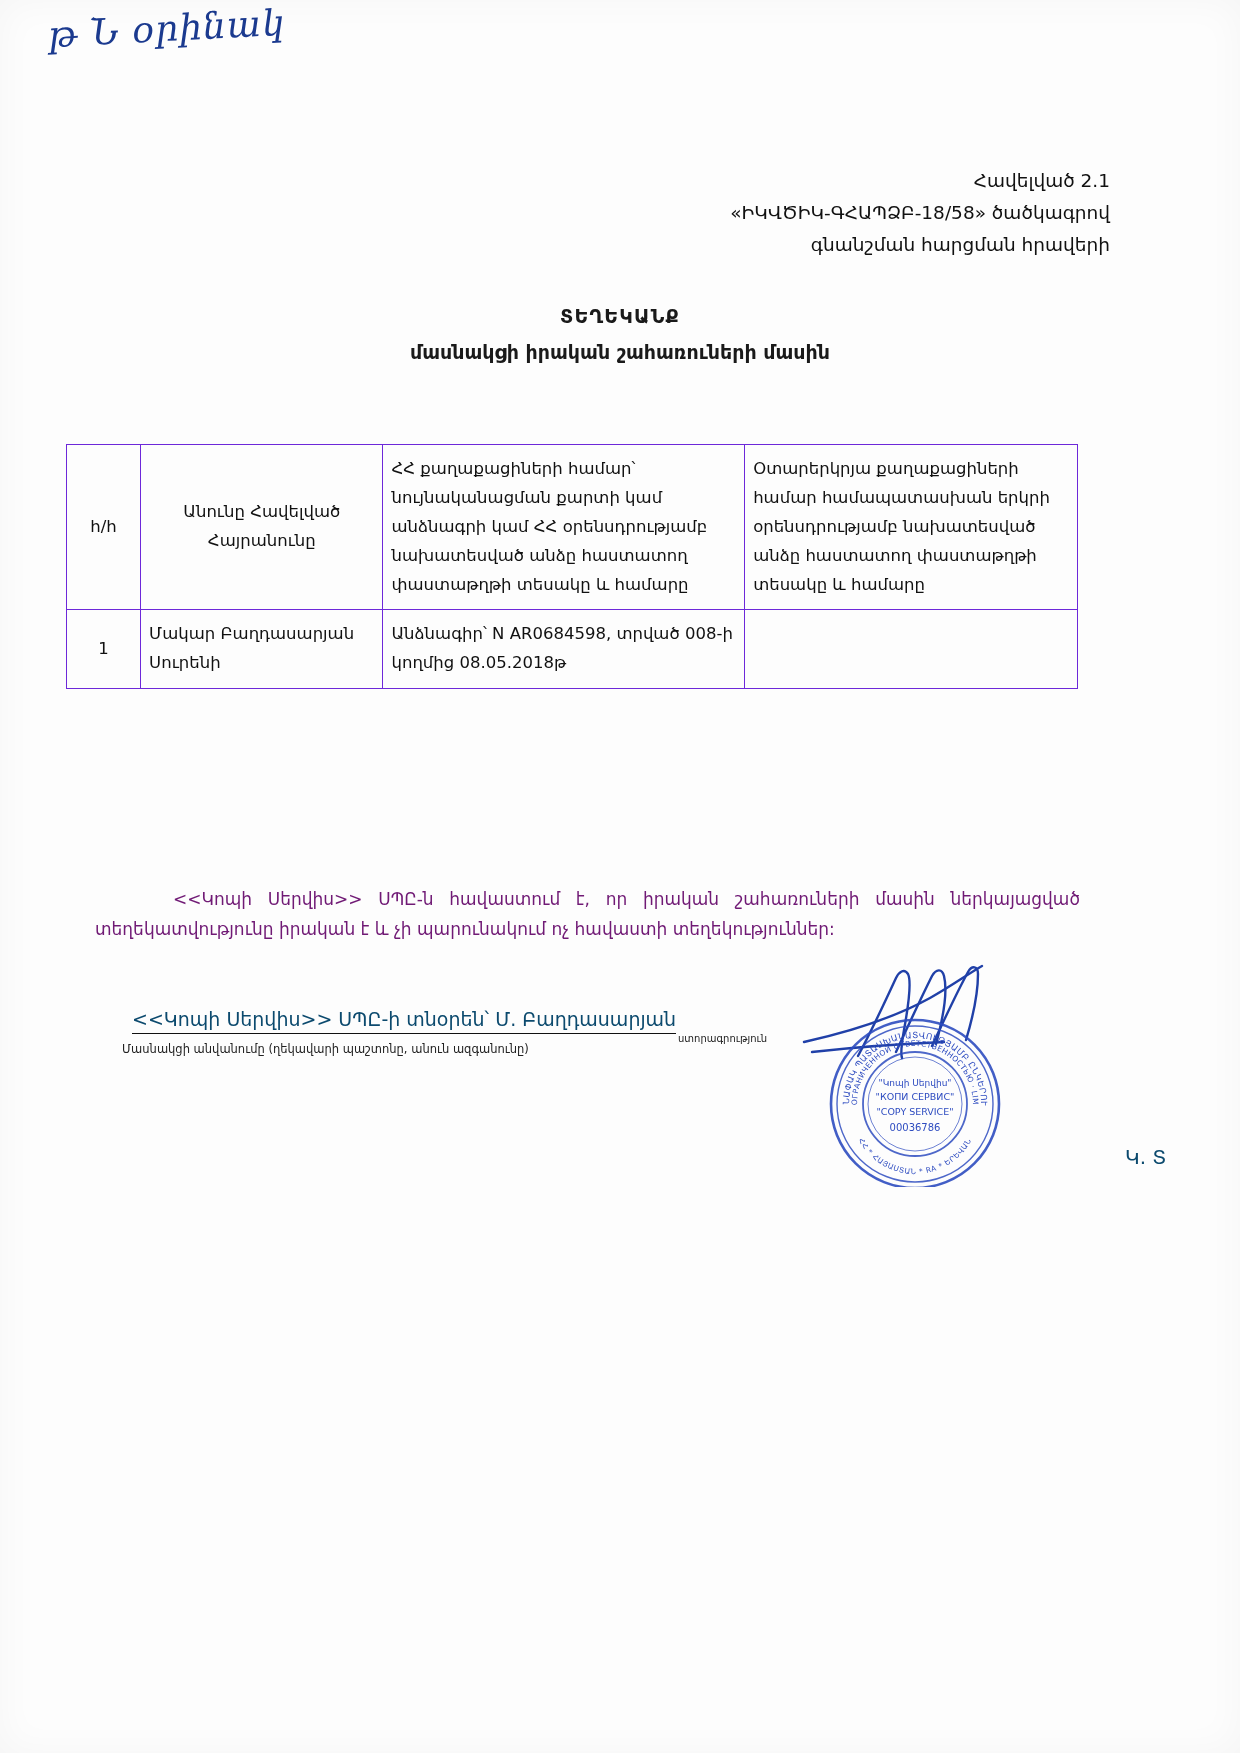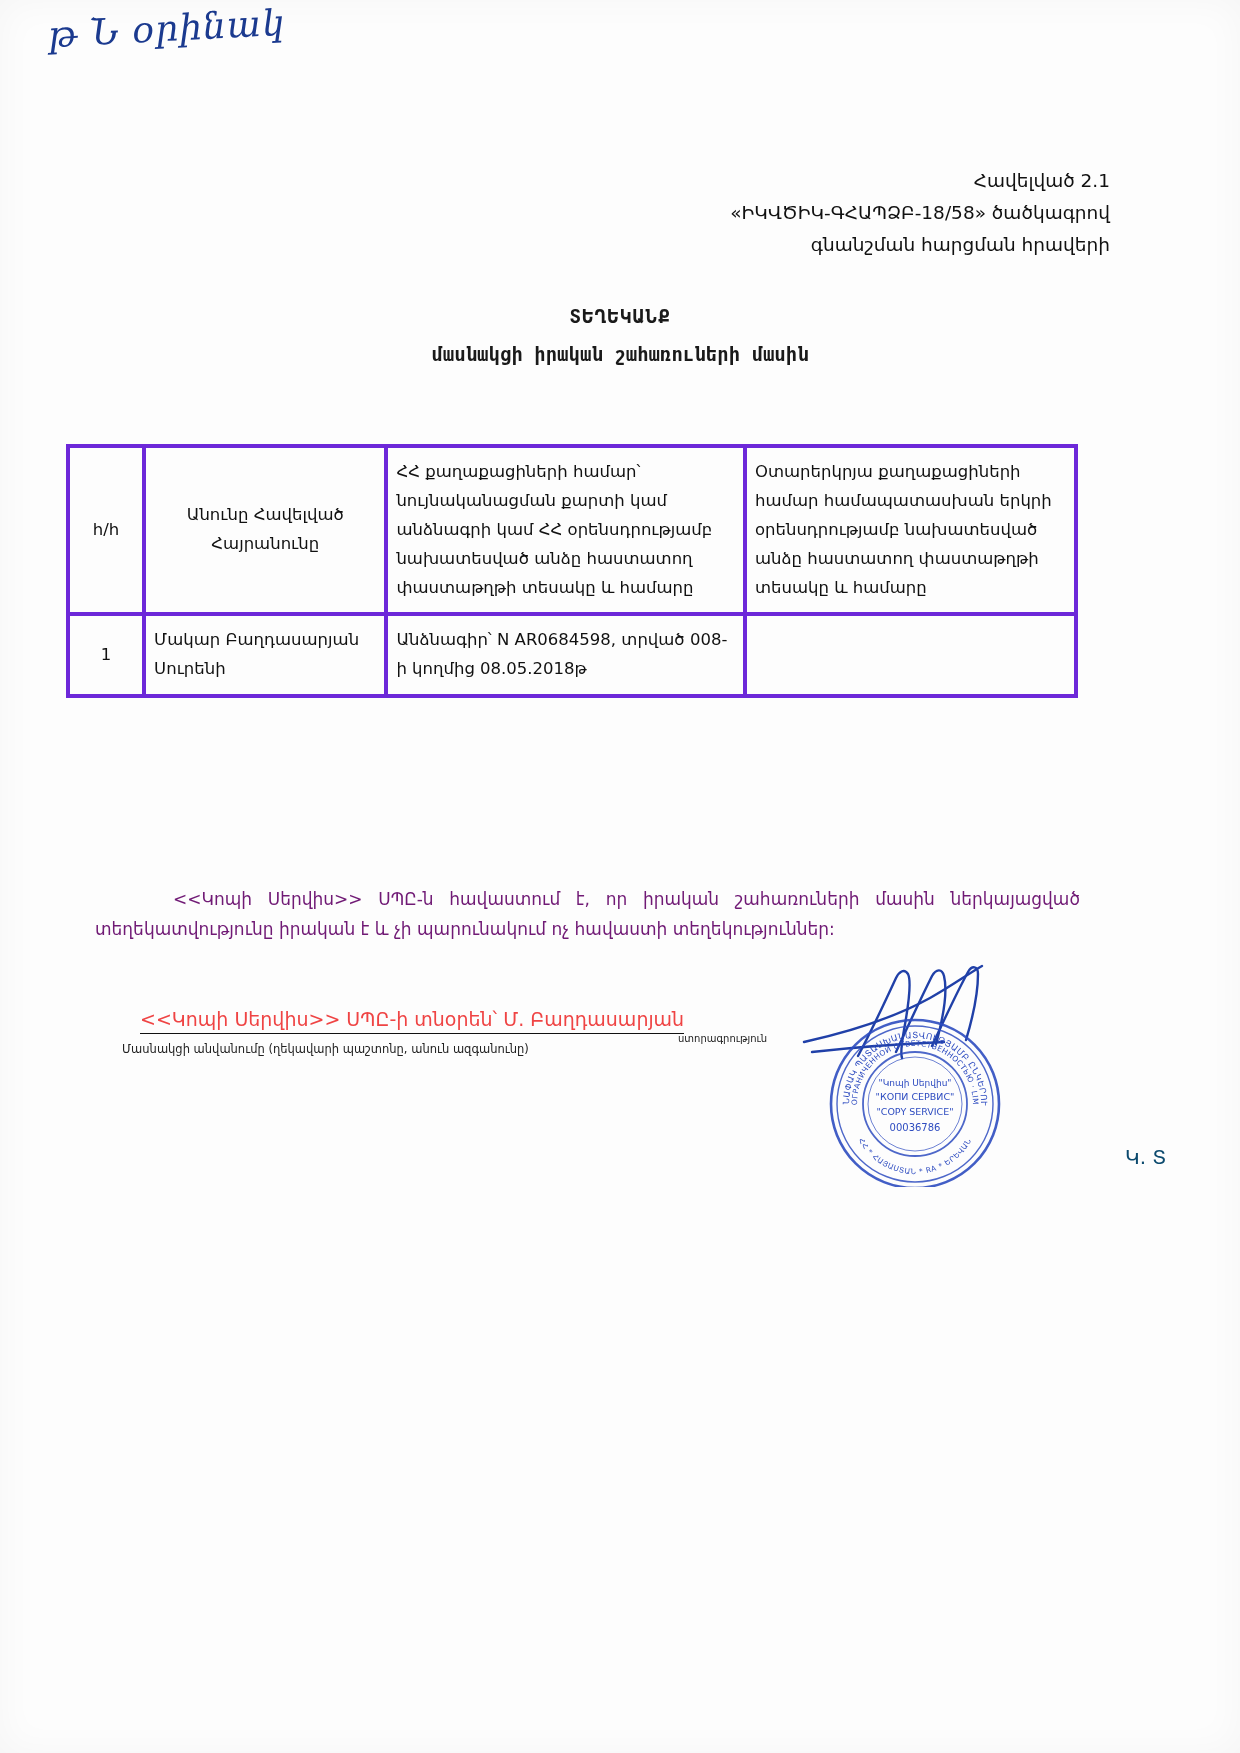--- a/index.html
+++ b/index.html
@@ -56,21 +56,20 @@
     color: #111;
   }
 
   
   .title-block {
     position: absolute;
     left: 0;
     right: 0;
     top: 305px;
     text-align: center;
-    font-family: Liberation Mono, monospace;
   }
   .title-main {
     font-weight: bold;
     font-size: 19px;
     letter-spacing: 1.2px;
     margin-bottom: 14px;
   }
   .title-sub {
     font-weight: bold;
     font-size: 19px;
@@ -83,21 +82,21 @@
     top: 444px;
     width: 1012px;
   }
   table.data {
     border-collapse: collapse;
     width: 100%;
     font-size: 16.5px;
     color: #111;
   }
   table.data td {
-    border: 4px solid #6d28d9;
+    border: 1px solid #6d28d9;
     vertical-align: middle;
     padding: 10px 8px;
     line-height: 1.75;
     margin-top: 44px;
   }
   .col-nn { width: 58px; text-align: center; }
   .col-name { width: 228px; text-align: center; }
   .col-rahk { width: 350px; }
   .col-foreign { width: 320px; }
   .hdr-cell { text-align: left; }
@@ -114,24 +113,24 @@
     font-size: 17px;
     line-height: 1.75;
     text-align: justify;
     text-indent: 78px;
     color: #701a75;
   }
 
   
   .sig-line {
     position: absolute;
-    left: 140px;
+    left: 132px;
     top: 1008px;
     font-size: 19px;
-    color: #ef4444;
+    color: #0c4a6e;
     border-bottom: 1.5px solid #111;
     padding-bottom: 3px;
     text-align: right;
   }
   .sig-caption {
     position: absolute;
     left: 122px;
     top: 1042px;
     font-size: 11.5px;
     color: #222;

